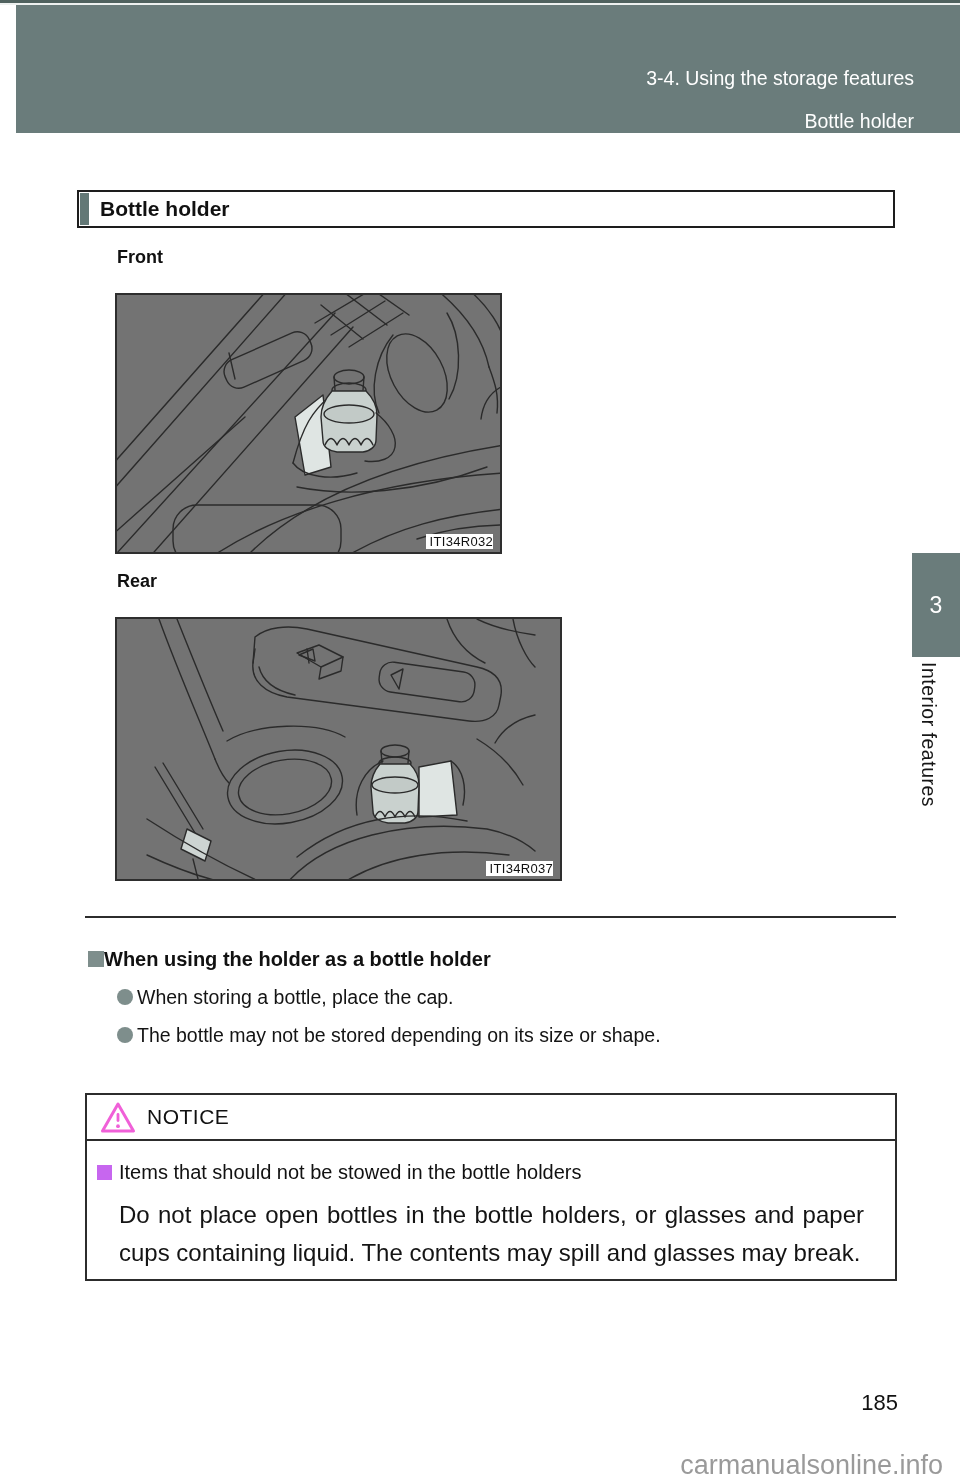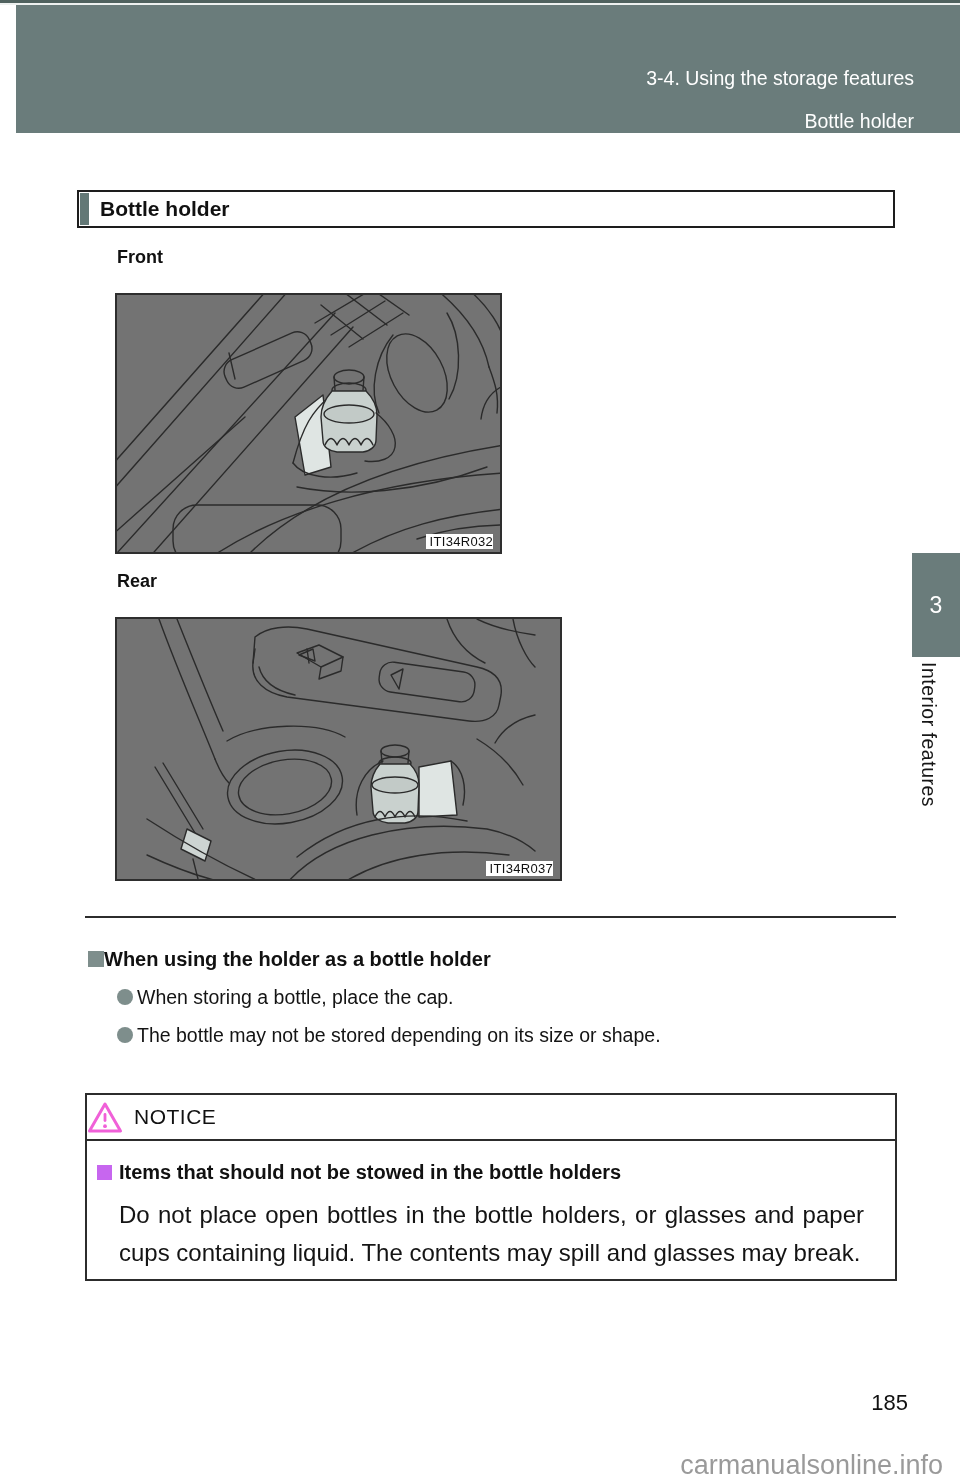--- a/index.html
+++ b/index.html
@@ -44,29 +44,29 @@
   .info-head .txt{font-size:20px;font-weight:bold;line-height:22px;color:#111;}
   .info-bullet{position:absolute;left:117px;display:flex;align-items:flex-start;}
   .info-bullet.b0{top:986px;}
   .info-bullet.b1{top:1024px;}
   .dot-bullet{width:16px;height:16px;border-radius:50%;background:#7e8e8c;margin-top:3px;flex:0 0 auto;}
   .info-bullet .txt{font-size:19.5px;margin-left:4px;line-height:22px;color:#141414;}
 
   
   .notice{position:absolute;left:85px;top:1093px;width:812px;height:188px;
           border:2px solid #2c2c2c;background:#fff;box-sizing:border-box;}
-  .notice-head{height:46px;border-bottom:2px solid #2c2c2c;display:flex;align-items:center;box-sizing:border-box;}
+  .notice-head{height:46px;border-bottom:2px solid #2c2c2c;display:flex;align-items:center;padding-left:13px;box-sizing:border-box;}
   .notice-title{font-size:21px;color:#111;margin-left:11px;letter-spacing:.5px;}
   .notice-item{display:flex;align-items:flex-start;margin:20px 0 0 10px;}
   .notice-sq{width:15px;height:15px;background:#c766ef;margin-top:4px;flex:0 0 auto;}
-  .notice-item .txt{font-size:20px;font-weight:bold;margin-left:7px;line-height:23px;color:#111;}
+  .notice-item .txt{font-size:20px;font-weight:normal;margin-left:7px;line-height:23px;color:#111;}
   .notice-body{margin:12px 0 16px 32px;width:745px;font-size:24px;line-height:38px;
                text-align:justify;color:#141414;}
 
-  .page-number{position:absolute;top:1390px;right:52px;font-size:22px;color:#111;}
+  .page-number{position:absolute;top:1390px;right:62px;font-size:22px;color:#111;}
   .watermark{position:absolute;top:1450px;right:17px;font-size:27px;color:#9a9a9a;}
 </style>
 </head>
 <body>
 
 <div class="page">
 
   <div class="band-edge"></div>
   <div class="band-gap"></div>
   <div class="band">

